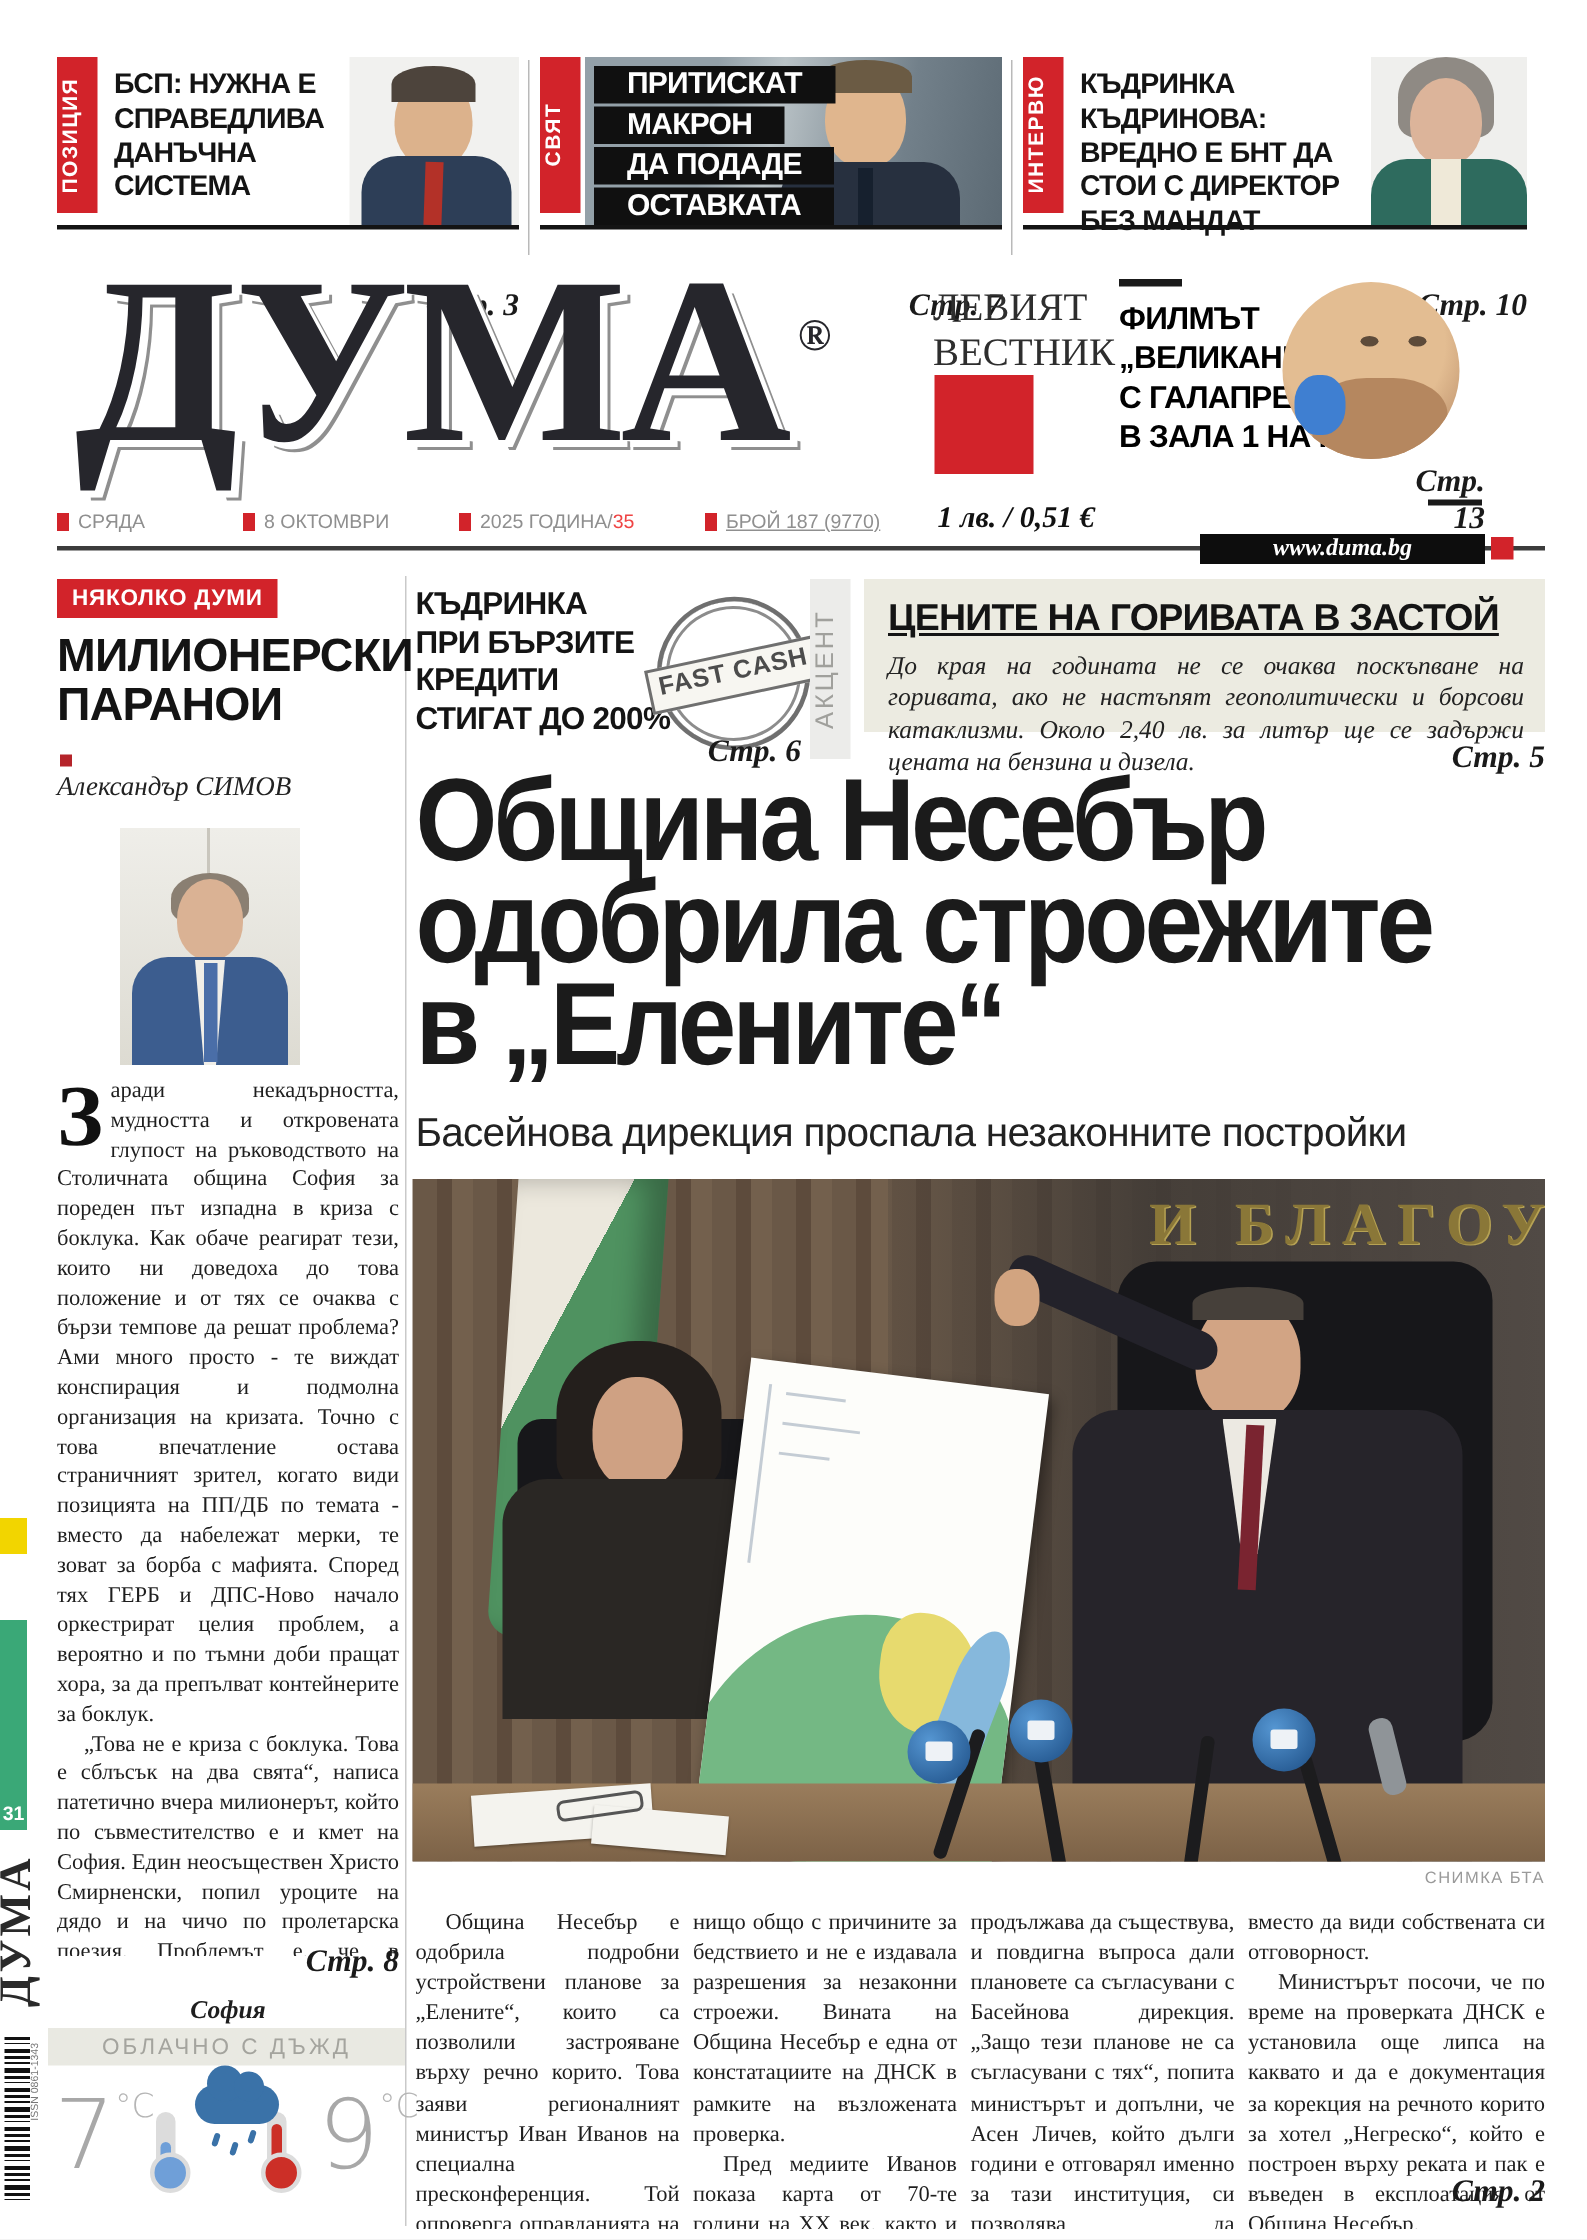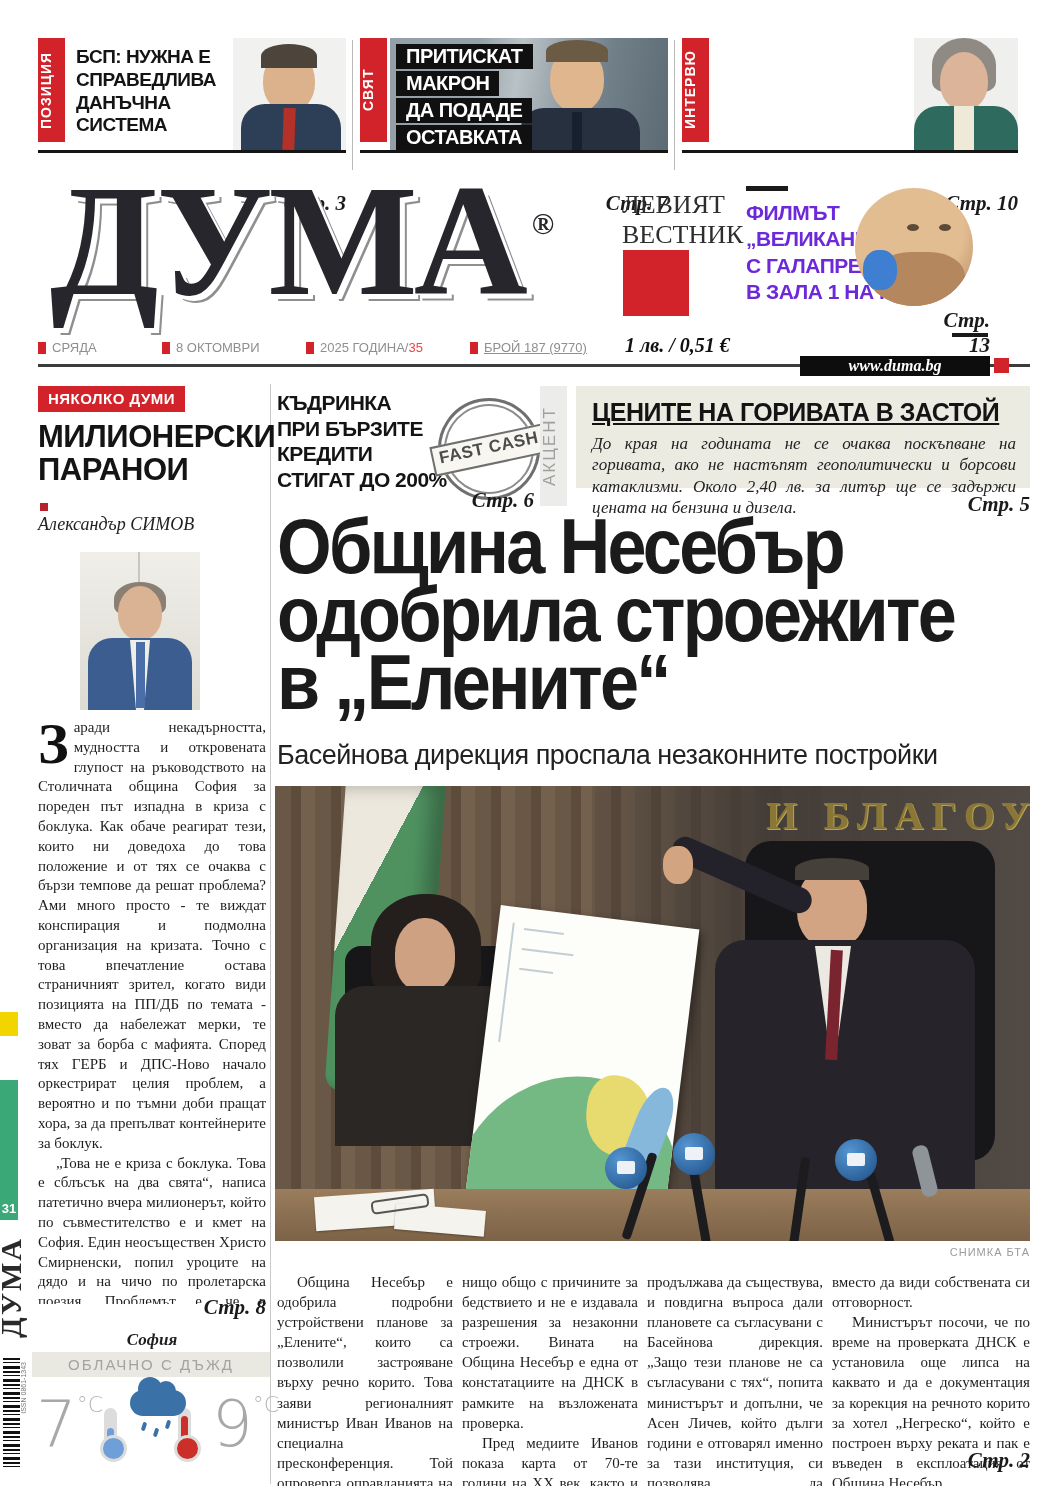--- a/index.html
+++ b/index.html
@@ -18,30 +18,30 @@
   .pageref{font-family:"Liberation Serif",serif;font-style:italic;font-weight:bold;font-size:21px;color:#1a1a1a;}
   .t-page{position:absolute;top:153px;}
   .t-photo{position:absolute;top:0;height:112px;overflow:hidden;}
   .vsep{position:absolute;top:40px;height:130px;width:1px;background:#b9b9b9;}
 
   .head{position:absolute;border-radius:50% 50% 46% 46%;}
   .suit{position:absolute;border-radius:24px 24px 0 0;}
 
   
   .blkline{display:inline-block;background:#101010;color:#fff;font:bold 20px "Liberation Sans",sans-serif;
-           padding:1px 10px;margin-bottom:2px;letter-spacing:-.5px;}
+           padding:1px 22px;margin-bottom:2px;letter-spacing:-.5px;}
 
   
   #logo{position:absolute;left:50px;top:162px;font:bold 158px/1 "Liberation Serif",serif;color:#26262c;
         text-shadow:5px 5px 0 #fff,7px 7px 0 #8f8f8f;letter-spacing:-4px;}
   #logo sup{font-size:30px;letter-spacing:0;text-shadow:none;vertical-align:60px;margin-left:8px;color:#26262c;}
   #tagline{position:absolute;left:622px;top:190px;font:26px/1.15 "Liberation Serif",serif;color:#2e2e2e;}
   #red-square{position:absolute;left:623px;top:250px;width:66px;height:66px;background:#d2232a;}
   #promo-dash{position:absolute;left:746px;top:186px;width:42px;height:5px;background:#1a1a1a;}
-  .promo-line{font:bold 21px/1.25 "Liberation Sans",sans-serif;color:#6d28d9;letter-spacing:-.5px;}
+  .promo-line{font:bold 21px/1.25 "Liberation Sans",sans-serif;color:#000000;letter-spacing:-.5px;}
   #promo-photo{position:absolute;left:855px;top:188px;width:118px;height:118px;border-radius:50%;overflow:hidden;
                background:radial-gradient(circle at 45% 35%,#e3bd92 0 55%,#caa079 75%,#b08a64);}
   #promo-page-line{position:absolute;left:952px;top:333px;width:36px;height:4px;background:#1a1a1a;}
 
   
   .dl-item{position:absolute;top:340px;font:13px "Liberation Sans",sans-serif;color:#8f8f8f;}
   .dl-sq{display:inline-block;width:8px;height:12px;background:#d2232a;margin-right:6px;vertical-align:-2px;}
   #price{position:absolute;left:625px;top:334px;font:bold italic 20px "Liberation Serif",serif;color:#111;}
   #rule{position:absolute;left:38px;top:364px;width:992px;height:3px;background:#3c3c3c;}
   #site-box{position:absolute;left:800px;top:356px;width:190px;height:20px;background:#0d0d0d;color:#fff;
@@ -186,20 +186,21 @@
       <div><span class="blkline">МАКРОН</span></div>
       <div><span class="blkline">ДА ПОДАДЕ</span></div>
       <div><span class="blkline">ОСТАВКАТА</span></div>
     </div>
     <div class="t-page pageref" style="left:0;width:308px;text-align:right;">Стр. 7</div>
   </div>
   <div class="vsep" style="left:674px;"></div>
 
   <div class="teaser" style="left:682px;width:336px;">
     <div class="kicker">ИНТЕРВЮ</div>
+    <div class="t-title" style="width:190px;">КЪДРИНКА КЪДРИНОВА: ВРЕДНО Е БНТ ДА СТОИ С ДИРЕКТОР БЕЗ МАНДАТ</div>
     <div class="t-photo" style="left:232px;width:104px;background:#efefed;">
       <div class="abs" style="left:18px;top:0;width:64px;height:54px;border-radius:50% 50% 20% 20%;background:#8f8a84;"></div>
       <div class="head" style="left:26px;top:14px;width:48px;height:58px;background:#dcb49a;"></div>
       <div class="suit" style="left:0px;top:68px;width:104px;height:44px;background:#2e6b5e;"></div>
       <div class="abs" style="left:40px;top:68px;width:20px;height:44px;background:#efe9d8;"></div>
     </div>
     <div class="t-page pageref" style="left:0;width:336px;text-align:right;">Стр. 10</div>
   </div>
 
   <div id="logo"><span>ДУМА</span><sup>®</sup></div>

